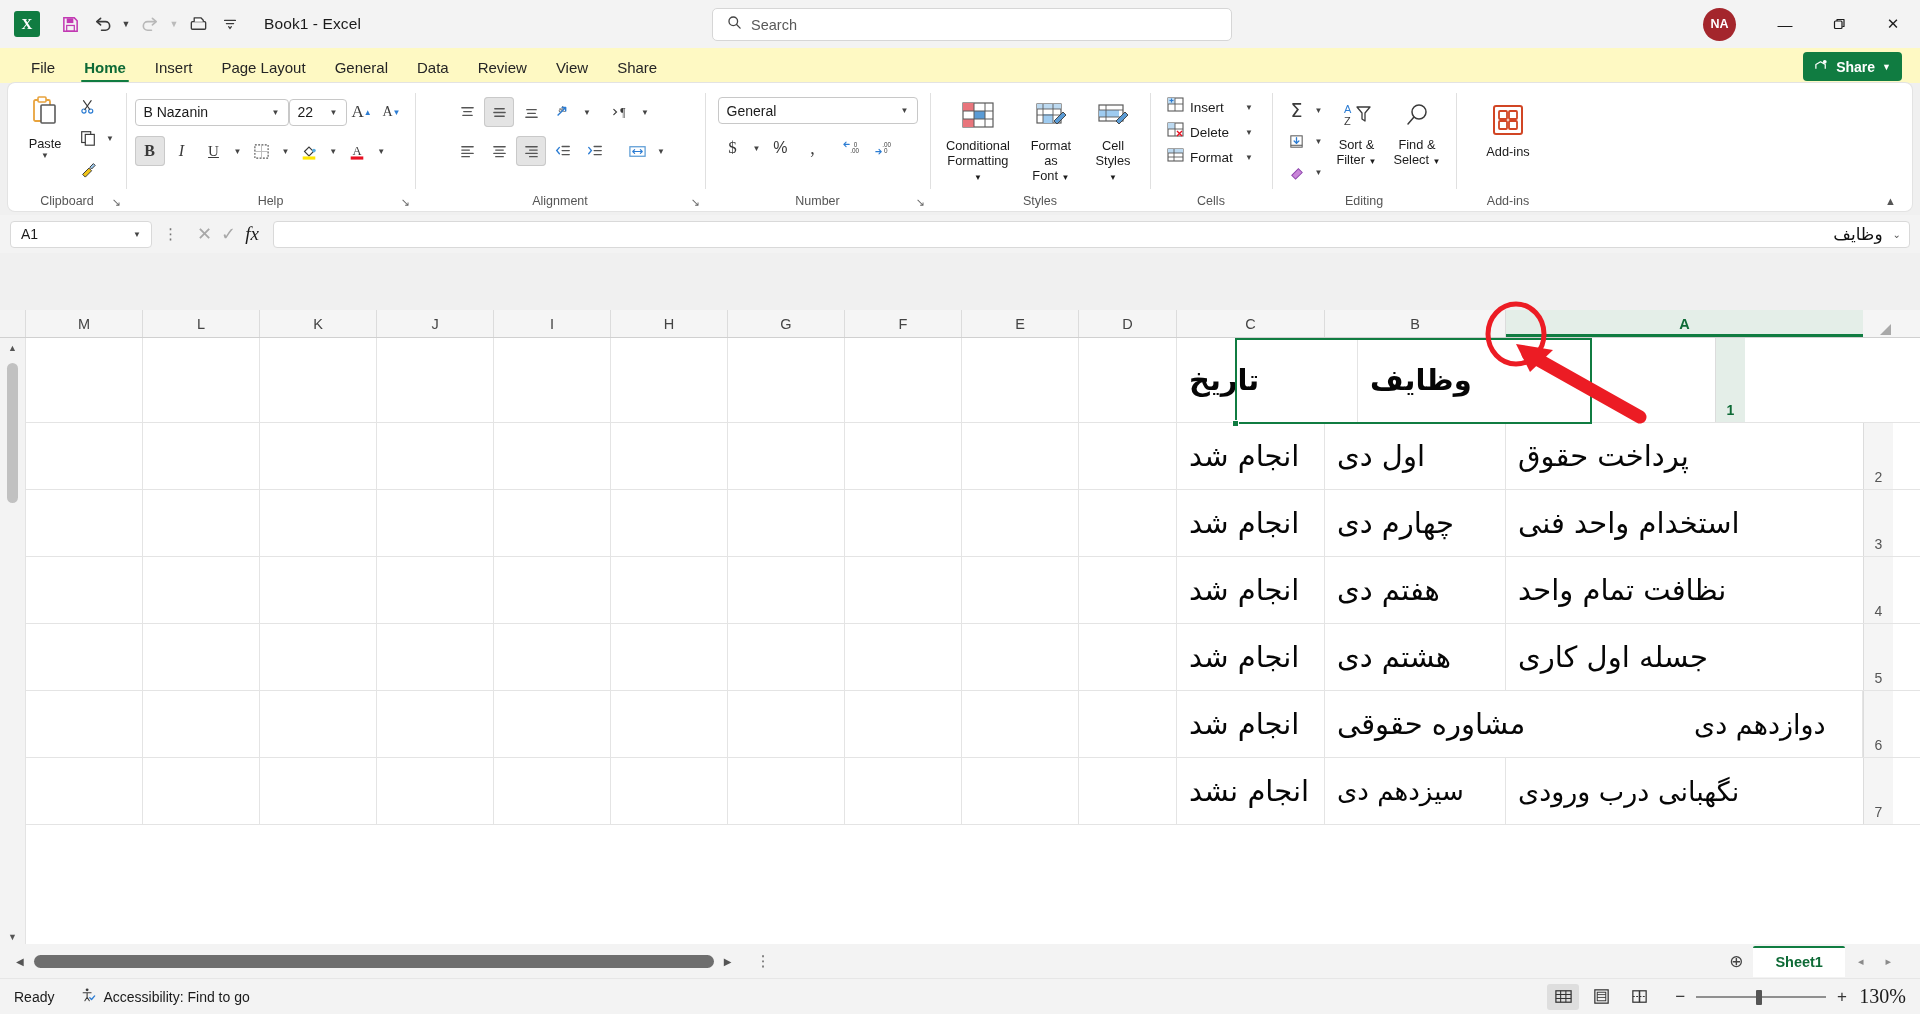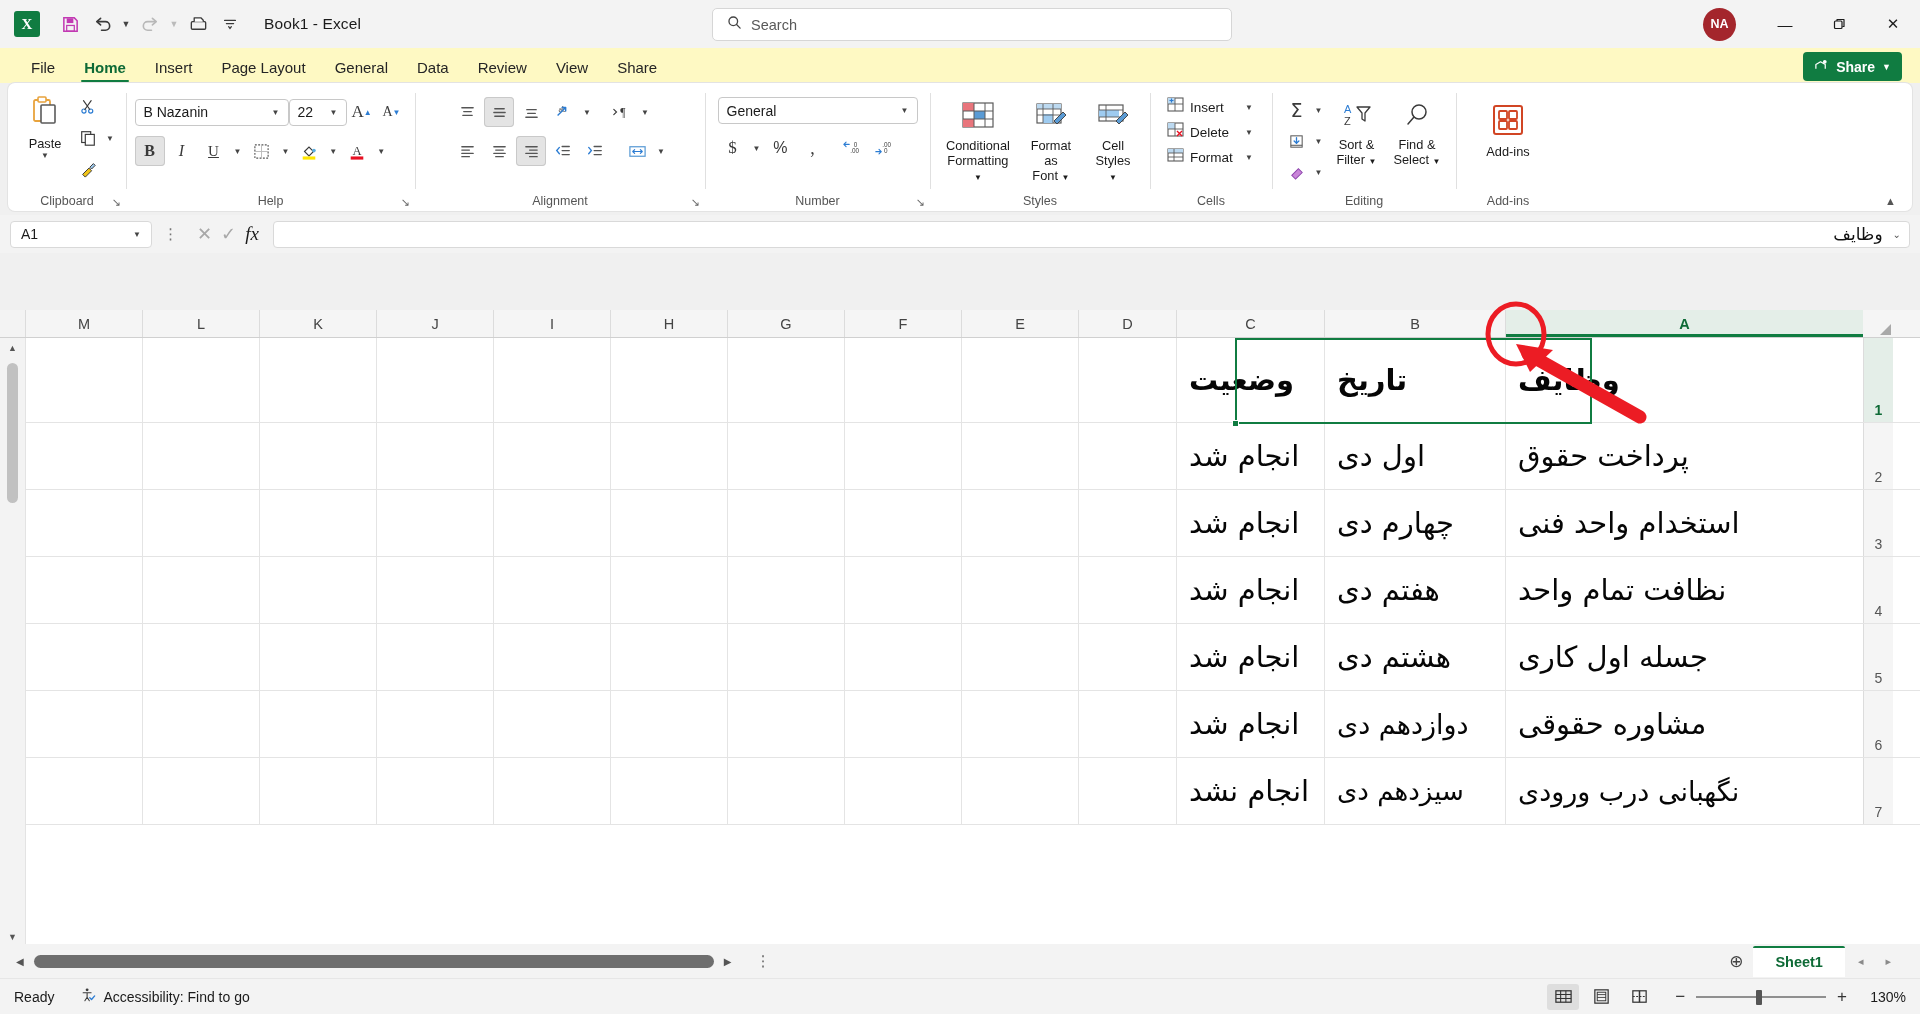--- a/index.html
+++ b/index.html
@@ -234,21 +234,21 @@
   .viewbtn {
     width: 32px; height: 26px; display: flex; align-items: center;
     justify-content: center; border-radius: 3px; cursor: pointer; color: #333;
   }
   .viewbtn.on { background: #dedede; }
   .zoomctl { display: flex; align-items: center; gap: 11px; margin-left: 14px; }
   .zslider { width: 130px; height: 14px; position: relative; cursor: pointer; }
   .zline { position: absolute; top: 6px; left: 0; right: 0; height: 2px; background: #8f8f8f; }
   .zmid { position: absolute; top: 2px; left: 62px; width: 1px; height: 10px; background: #8f8f8f; }
   .zthumb { position: absolute; top: 0; left: 60px; width: 6px; height: 15px; background: #555; border-radius: 1px; }
-  .zval { font-size: 14px; color: #1b1b1b; width: 48px; text-align: right; cursor: pointer; }
+  .zval { font-size: 20px; color: #1b1b1b; width: 48px; text-align: right; cursor: pointer; font-family: Liberation Serif, serif; }
   .collapse-ribbon { position: absolute; right: 16px; bottom: 4px; font-size: 11px; color: #555; cursor: pointer; }
 </style>
 </head>
 <body>
 
 <div class="app">
 
   <div class="titlebar">
     <div class="excel-logo">X</div>
 
@@ -753,21 +753,20 @@
           <div class="gcell" style="width:117px"></div>
           <div class="gcell" style="width:117px"></div>
           <div class="gcell" style="width:117px"></div>
           <div class="gcell" style="width:117px"></div>
           <div class="gcell" style="width:117px"></div>
           <div class="gcell" style="width:117px"></div>
           <div class="gcell" style="width:117px"></div>
           <div class="gcell" style="width:117px"></div>
           <div class="gcell" style="width:117px"></div>
           <div class="gcell" style="width:98px"></div>
-          <div class="gcell bold" style="width:148px">وضعیت</div>
           <div class="gcell bold" style="width:181px">تاریخ</div>
           <div class="gcell bold" style="width:357px;border-right:none">وظایف</div>
           <div class="rowhdr sel">1</div>
         </div>
 
         <div class="grow" style="height:67px">
           <div class="gcell" style="width:117px"></div>
           <div class="gcell" style="width:117px"></div>
           <div class="gcell" style="width:117px"></div>
           <div class="gcell" style="width:117px"></div>
@@ -839,22 +838,22 @@
           <div class="gcell" style="width:117px"></div>
           <div class="gcell" style="width:117px"></div>
           <div class="gcell" style="width:117px"></div>
           <div class="gcell" style="width:117px"></div>
           <div class="gcell" style="width:117px"></div>
           <div class="gcell" style="width:117px"></div>
           <div class="gcell" style="width:117px"></div>
           <div class="gcell" style="width:117px"></div>
           <div class="gcell" style="width:98px"></div>
           <div class="gcell" style="width:148px">انجام شد</div>
+          <div class="gcell" style="width:357px;border-right:none">مشاوره حقوقی</div>
           <div class="gcell" style="width:181px;font-size:27px">دوازدهم دی</div>
-          <div class="gcell" style="width:357px;border-right:none">مشاوره حقوقی</div>
           <div class="rowhdr">6</div>
         </div>
 
         <div class="grow" style="height:67px">
           <div class="gcell" style="width:117px"></div>
           <div class="gcell" style="width:117px"></div>
           <div class="gcell" style="width:117px"></div>
           <div class="gcell" style="width:117px"></div>
           <div class="gcell" style="width:117px"></div>
           <div class="gcell" style="width:117px"></div>

